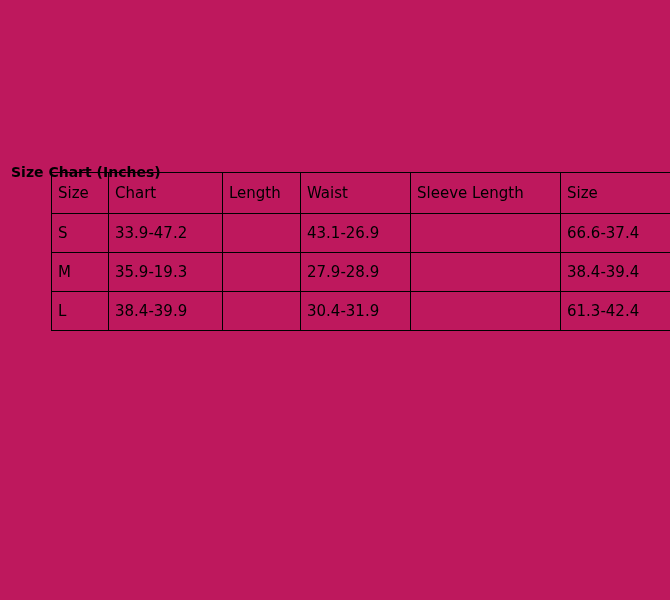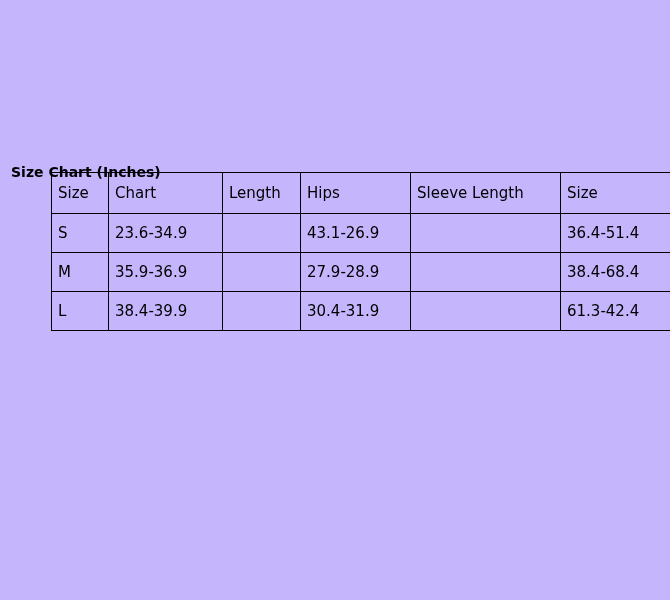--- a/index.html
+++ b/index.html
@@ -4,21 +4,21 @@
 <style>
   html, body {
     margin: 0;
     padding: 0;
     background: #ffffff;
   }
   .canvas {
     position: relative;
     width: 670px;
     height: 600px;
-    background: #c4b5fd;
+    background: #be185d;
     overflow: hidden;
     font-family: "DejaVu Sans", "Liberation Sans", sans-serif;
     color: #000000;
   }
   .chart-title {
     position: absolute;
     left: 11px;
     top: 164px;
     margin: 0;
     font-size: 14px;
@@ -72,43 +72,43 @@
         <col class="c-waist">
         <col class="c-sleeve">
         <col class="c-hips">
         <col class="c-cup">
     </colgroup>
     <thead>
       <tr>
         <th>Size</th>
         <th>Chart</th>
         <th>Length</th>
-        <th>Hips</th>
+        <th>Waist</th>
         <th>Sleeve Length</th>
         <th>Size</th>
         <th>Cup</th>
       </tr>
     </thead>
     <tbody>
       <tr>
         <td>S</td>
-        <td>23.6-34.9</td>
+        <td>33.9-47.2</td>
         <td></td>
         <td>43.1-26.9</td>
         <td></td>
-        <td>36.4-51.4</td>
+        <td>66.6-37.4</td>
         <td></td>
       </tr>
       <tr>
         <td>M</td>
-        <td>35.9-36.9</td>
+        <td>35.9-19.3</td>
         <td></td>
         <td>27.9-28.9</td>
         <td></td>
-        <td>38.4-68.4</td>
+        <td>38.4-39.4</td>
         <td></td>
       </tr>
       <tr>
         <td>L</td>
         <td>38.4-39.9</td>
         <td></td>
         <td>30.4-31.9</td>
         <td></td>
         <td>61.3-42.4</td>
         <td></td>

